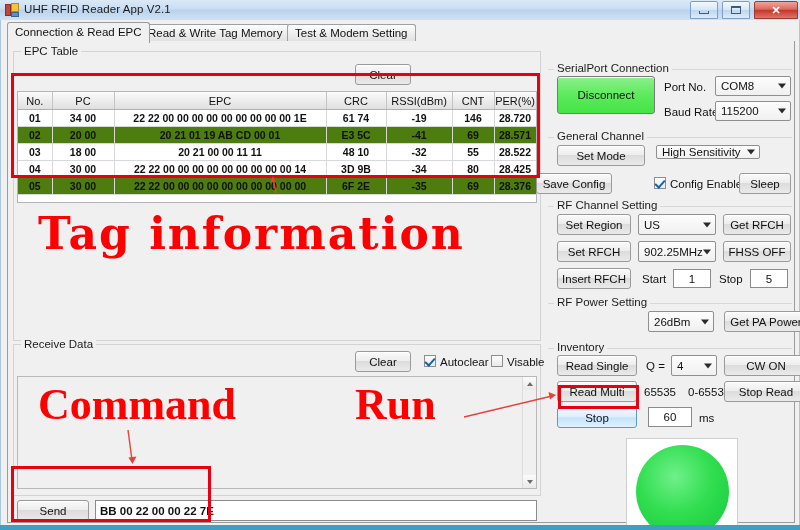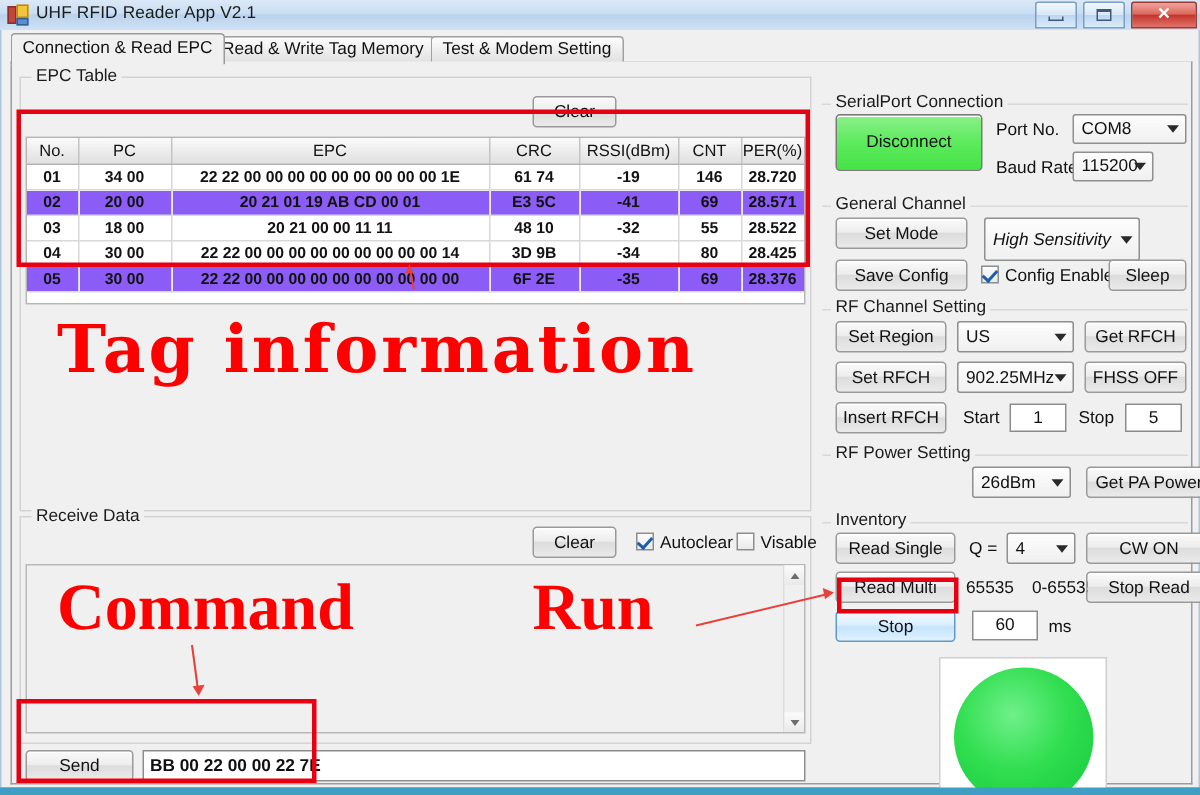--- a/index.html
+++ b/index.html
@@ -138,21 +138,21 @@
   table.epc th{
     background:linear-gradient(to bottom,#fbfbfb,#eaeaea 60%,#e0e0e0);
     border-right:1px solid #c4c4c4;border-bottom:1px solid #b0b0b0;
     font-weight:normal;color:#111;height:17px;padding:0;text-align:center;
   }
   table.epc td{
     border-right:1px solid #d8d8d8;border-bottom:1px solid #d8d8d8;
     height:16px;padding:0 2px;text-align:center;color:#111;white-space:nowrap;
     overflow:hidden;font-weight:bold;font-size:10.5px;
   }
-  table.epc tr.alt td{background:#8b5cf6;}
+  table.epc tr.alt td{background:#4d7c0f;}
   table.epc tr td:first-child,table.epc th:first-child{border-left:none;}
 
   
   .rcvbox{
     position:absolute;background:#f0f0f0;border:1px solid #b8b8b8;box-sizing:border-box;
   }
   .sbar{
     position:absolute;right:0;top:0;width:13px;bottom:0;
     background:#f0f0f0;border-left:1px solid #ddd;
   }
@@ -317,33 +317,33 @@
 
       <div class="sep" style="left:540px;top:28px;width:244px;"></div>
       <div class="seplbl" style="left:546px;top:21px;">SerialPort Connection</div>
       <div class="btn green" style="left:549px;top:35px;width:98px;height:38px;">Disconnect</div>
       <div class="lbl" style="left:656px;top:40px;">Port No.</div>
       <div class="cbo" style="left:707px;top:35px;width:76px;height:20px;">
         <span class="val">COM8</span>
         <span class="arw"></span>
       </div>
       <div class="lbl" style="left:656px;top:65px;">Baud Rate</div>
-      <div class="cbo" style="left:707px;top:60px;width:54px;height:20px;">
+      <div class="cbo" style="left:707px;top:60px;width:76px;height:20px;">
         <span class="val">115200</span>
         <span class="arw"></span>
       </div>
 
       <div class="sep" style="left:540px;top:96px;width:244px;"></div>
       <div class="seplbl" style="left:546px;top:89px;">General Channel</div>
       <div class="btn" style="left:549px;top:104px;width:88px;height:21px;">Set Mode</div>
-      <div class="cbo" style="left:648px;top:104px;width:104px;height:29px;font-style:italic;">
+      <div class="cbo" style="left:648px;top:104px;width:104px;height:14px;">
         <span class="val">High Sensitivity</span>
         <span class="arw"></span>
       </div>
-      <div class="btn" style="left:549px;top:132px;width:88px;height:21px;">Save Config</div>
+      <div class="btn" style="left:528px;top:132px;width:76px;height:21px;">Save Config</div>
       <div class="chk on" style="left:646px;top:136px;">Config Enable</div>
       <div class="btn" style="left:731px;top:132px;width:52px;height:21px;">Sleep</div>
 
       <div class="sep" style="left:540px;top:165px;width:244px;"></div>
       <div class="seplbl" style="left:546px;top:158px;">RF Channel Setting</div>
       <div class="btn" style="left:549px;top:173px;width:74px;height:21px;">Set Region</div>
       <div class="cbo" style="left:630px;top:173px;width:78px;height:21px;">
         <span class="val">US</span>
         <span class="arw"></span>
       </div>

